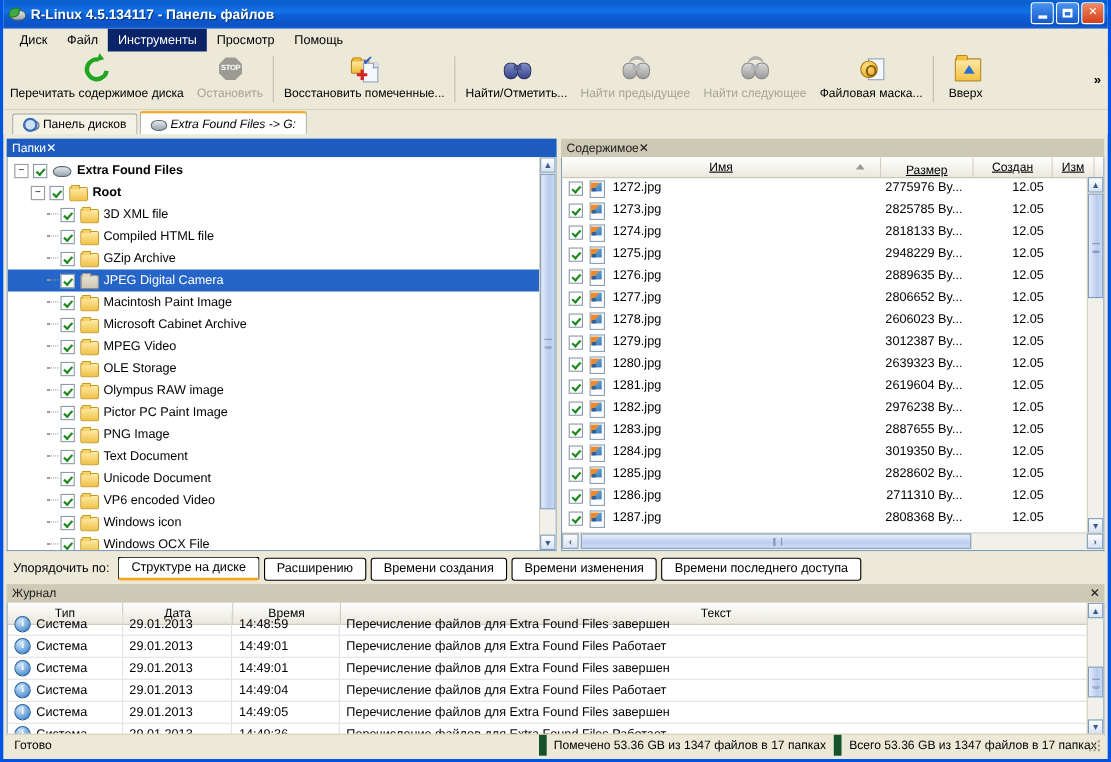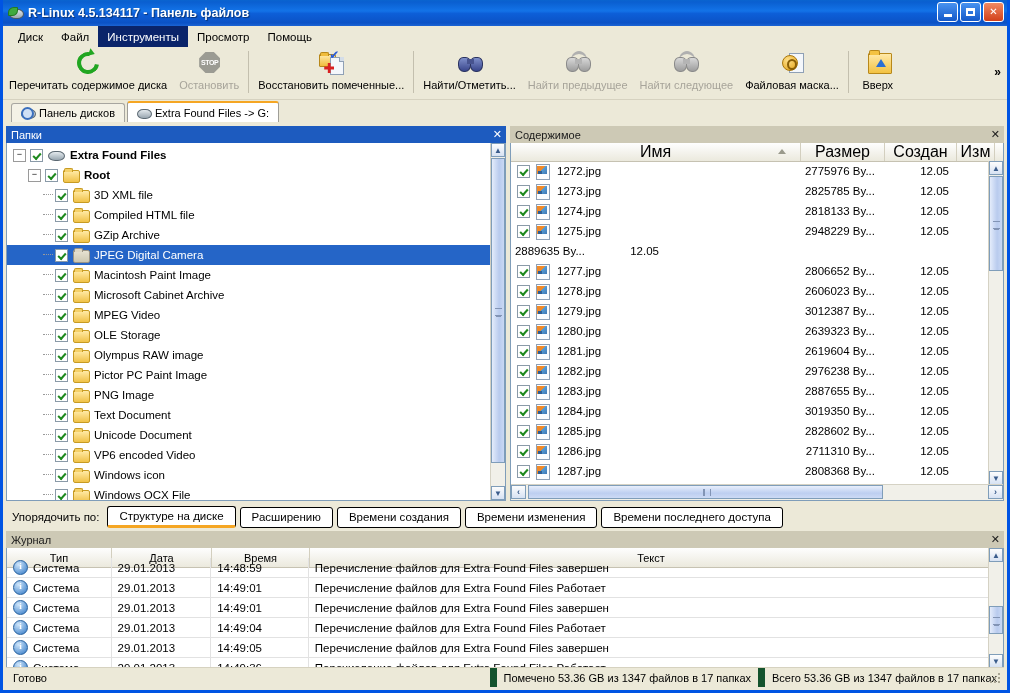--- a/index.html
+++ b/index.html
@@ -144,35 +144,36 @@
   .tabstrip:after{content:"";position:absolute;left:0;right:0;bottom:0;height:0;}
   .tab{
     height:19px;display:flex;align-items:center;gap:4px;
     padding:0 9px;background:#f4f2e6;border:1px solid #a7a6a0;border-bottom:none;
     border-radius:3px 3px 0 0;font-size:11px;color:#000;margin-right:2px;cursor:default;
     box-sizing:border-box;
   }
   .tab.sel{
     background:#fff;height:21px;border-color:#9f9e98;
     border-top:2px solid #f5a623;
+    font-style:italic;
   }
   .tab .ti{width:14px;height:12px;position:relative;flex:none;}
   .ti .disk2{position:absolute;left:0;top:2px;width:13px;height:8px;border-radius:50%/60%;
     background:linear-gradient(180deg,#e2e8ec,#99a6b0);border:1px solid #5c6a74;}
   .ti .mag{position:absolute;left:0;top:0;width:9px;height:9px;border:2px solid #3a6fbd;border-radius:50%;
     background:#cfe0f5;}
 
   
   .main{
     position:absolute;left:3px;top:126px;right:3px;height:375px;
     display:flex;
   }
   .panel{display:flex;flex-direction:column;background:#fff;}
   .panel-head{
-    height:17px;display:flex;align-items:center;justify-content:space-between;
+    height:17px;display:flex;align-items:center;
     padding:0 4px 0 5px;font-size:11px;box-sizing:border-box;
   }
   .panel-head.active{background:#1d5bbf;color:#fff;}
   .panel-head.inactive{background:#cdc9b5;color:#1a1a1a;}
   .panel-head .x{font-weight:bold;font-size:11px;cursor:default;}
   .panel-body{flex:1;position:relative;overflow:hidden;background:#fff;border:1px solid #7f9db9;border-top:none;box-sizing:border-box;}
 
   #tree-panel{width:500px;}
   #files-panel{flex:1;margin-left:4px;}
 
@@ -221,21 +222,21 @@
     border:1px solid #7f9db9;box-sizing:border-box;display:flex;align-items:center;justify-content:center;
     color:#3a5c8c;font-size:9px;font-weight:bold;}
   .hsb .arrow.l{left:0;} .hsb .arrow.r{right:0;}
   .hsb .thumb{position:absolute;top:0;left:17px;height:14px;
     background:linear-gradient(180deg,#e8effc,#bdcef0 60%,#cddaf5);border:1px solid #7f9db9;box-sizing:border-box;}
   .hsb .thumb:after{content:"";position:absolute;left:50%;top:3px;margin-left:-3px;width:6px;height:7px;
     border-left:1px solid #8294b5;border-right:1px solid #8294b5;box-shadow:2px 0 0 -1px #8294b5 inset;}
 
   
   .lhead{height:18px;display:flex;background:linear-gradient(180deg,#fefefe,#ebe9dd);
-    border-bottom:1px solid #c6c2b2;font-size:16px;}
+    border-bottom:1px solid #c6c2b2;font-size:11px;text-decoration:underline;}
   .lhead .c{display:flex;align-items:center;justify-content:center;position:relative;
     border-right:1px solid #d3cfbf;box-sizing:border-box;color:#000;}
   .lhead .sortarrow{width:0;height:0;border-left:4px solid transparent;border-right:4px solid transparent;
     border-bottom:5px solid #9a9a8c;position:absolute;right:14px;top:6px;}
   .lrows{position:absolute;left:0;right:14px;top:18px;bottom:15px;overflow:hidden;}
   .lrow{height:20px;display:flex;align-items:center;font-size:11.5px;color:#000;}
   .lrow .cn{display:flex;align-items:center;padding-left:6px;box-sizing:border-box;}
   .lrow .csz{text-align:right;padding-right:10px;box-sizing:border-box;}
   .lrow .ccr{text-align:right;padding-right:8px;box-sizing:border-box;}
   .jico{width:15px;height:14px;position:relative;flex:none;margin-right:7px;}
@@ -655,20 +656,28 @@
                 <span class="jico">
                   <span class="pg"></span>
                   <span class="im"></span>
                 </span>
                 <span>1275.jpg</span>
               </div>
               <div class="csz" style="width:84px">2948229 By...</div>
               <div class="ccr" style="width:72px">12.05</div>
             </div>
             <div class="lrow">
+              <div class="cn" style="width:290px">
+                <span class="chk"></span>
+                <span class="jico">
+                  <span class="pg"></span>
+                  <span class="im"></span>
+                </span>
+                <span>1276.jpg</span>
+              </div>
               <div class="csz" style="width:84px">2889635 By...</div>
               <div class="ccr" style="width:72px">12.05</div>
             </div>
             <div class="lrow">
               <div class="cn" style="width:290px">
                 <span class="chk"></span>
                 <span class="jico">
                   <span class="pg"></span>
                   <span class="im"></span>
                 </span>

